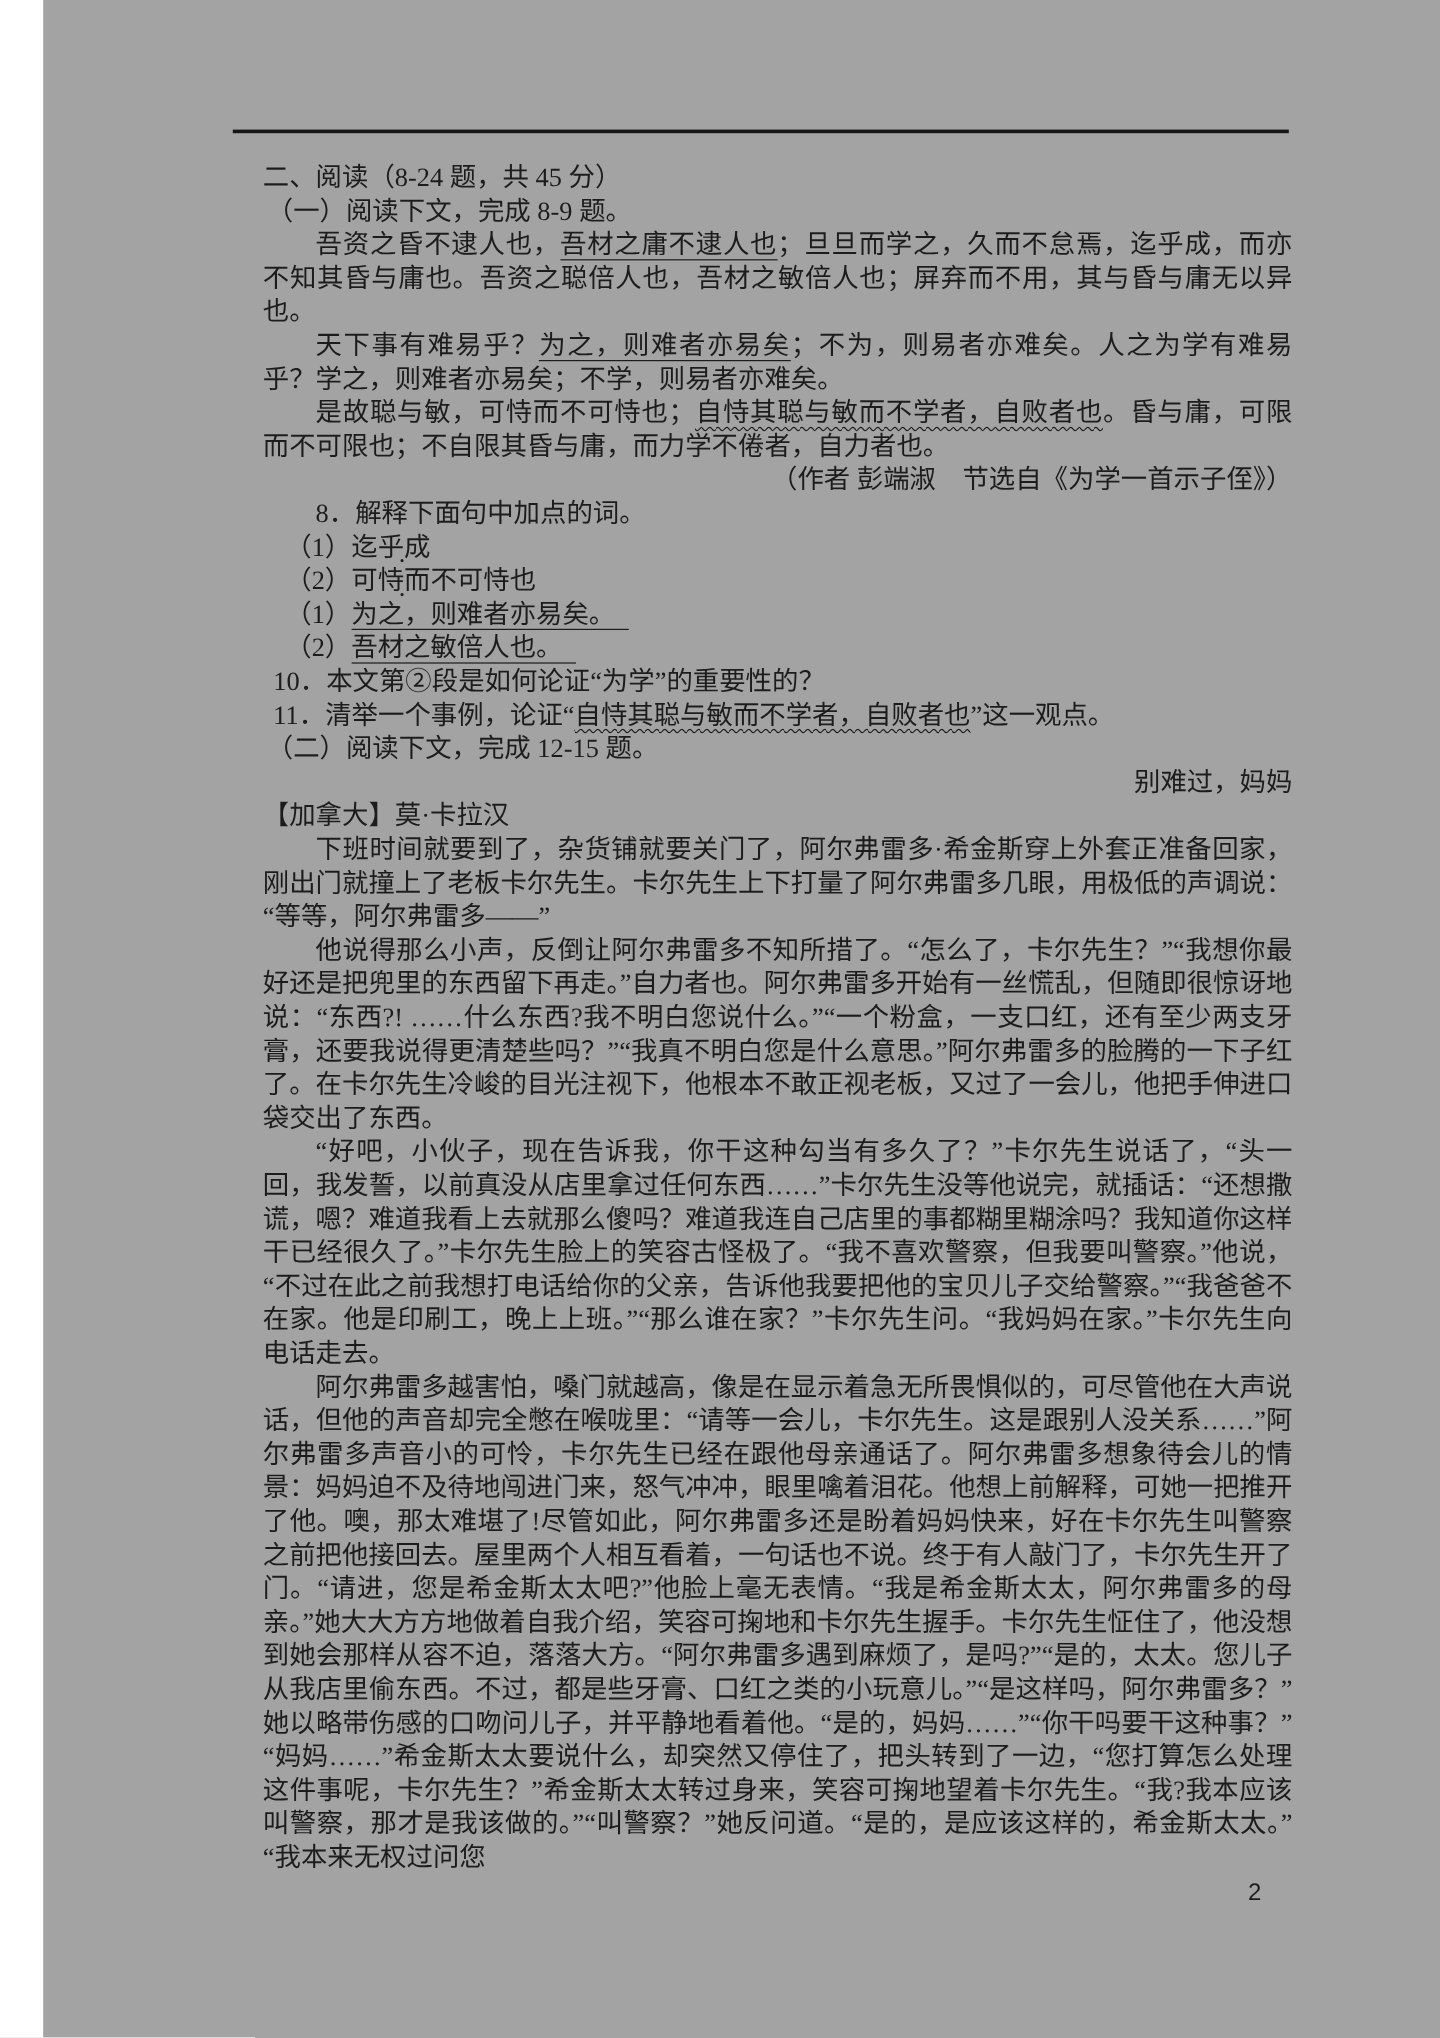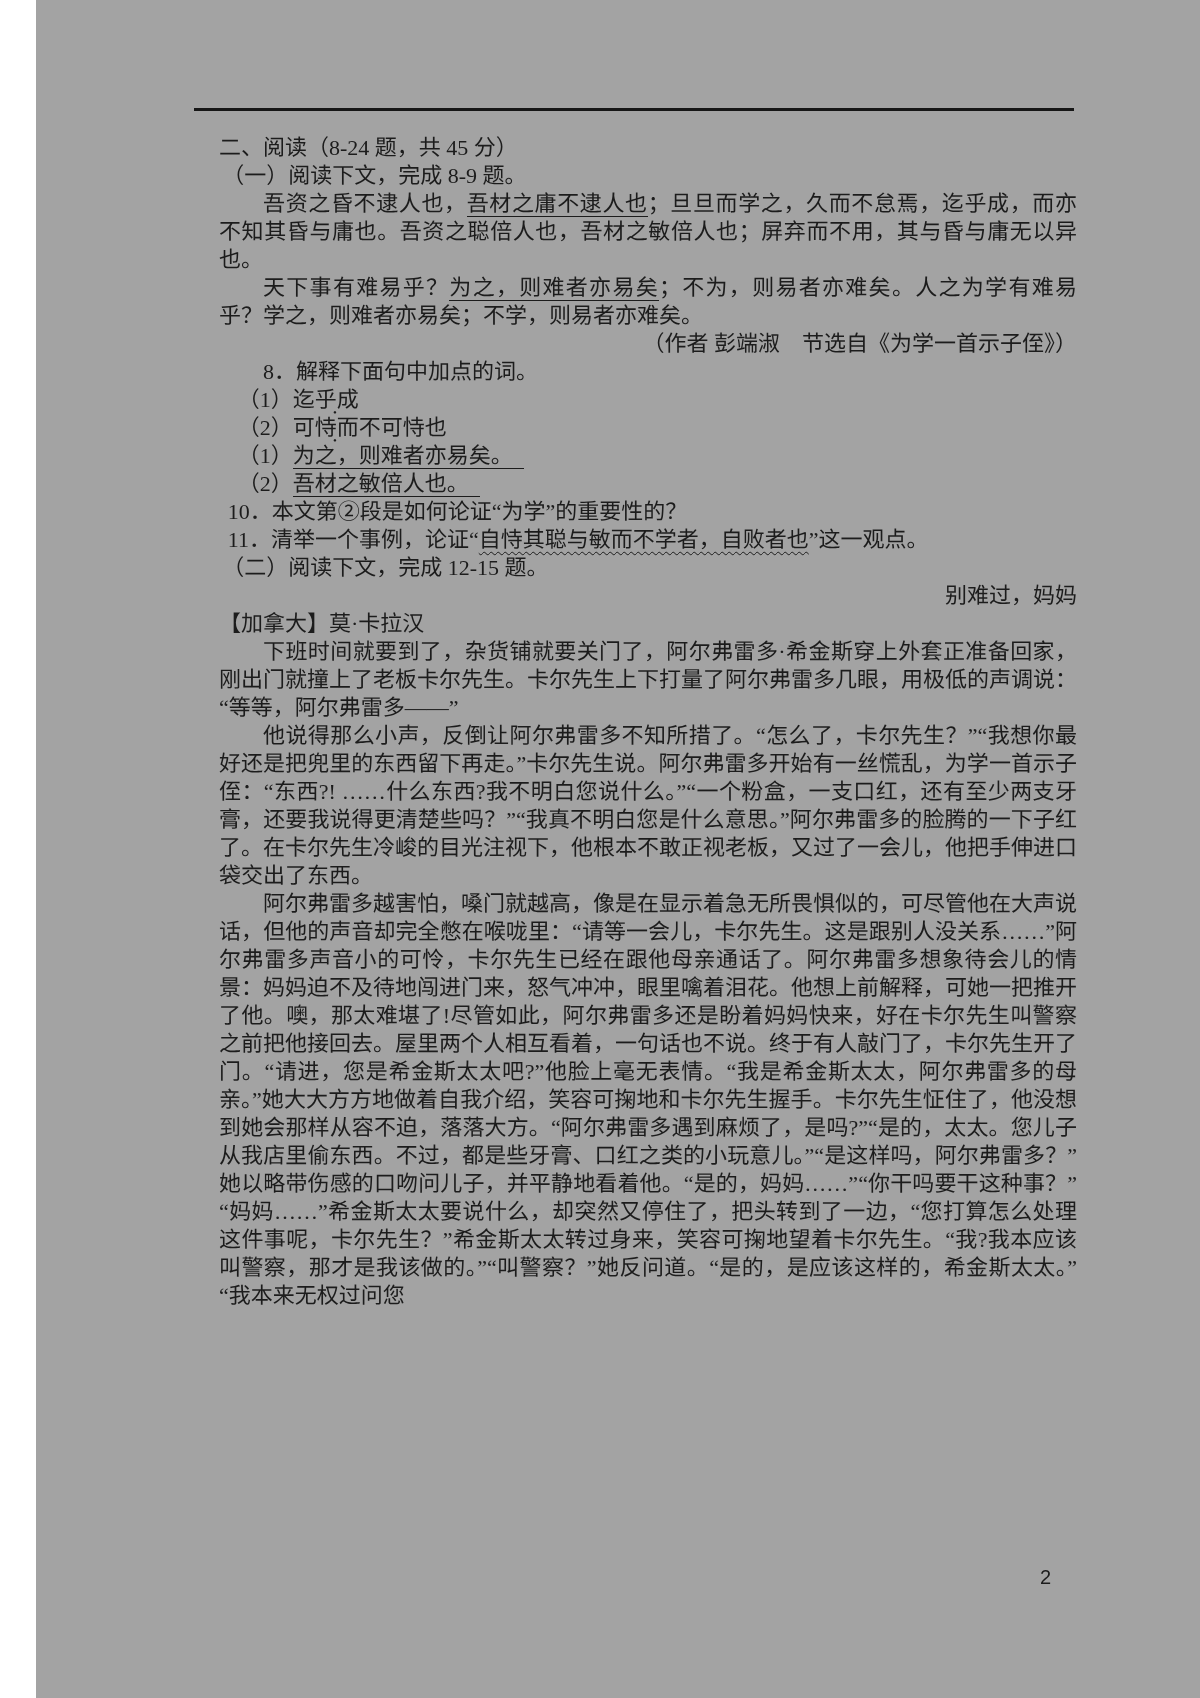--- a/index.html
+++ b/index.html
@@ -33,36 +33,38 @@
 
 <div class="page">
   <div class="header-rule"></div>
 
   <div class="content">
     <p>二、阅读（8-24 题，共 45 分）</p>
     <p class="intro">（一）阅读下文，完成 8-9 题。</p>
 
     <p class="indent2"><span>吾资之昏不逮人也，</span><span class="u-solid">吾材之庸不逮人也</span><span>；旦旦而学之，久而不怠焉，迄乎成，而亦不知其昏与庸也。吾资之聪倍人也，吾材之敏倍人也；屏弃而不用，其与昏与庸无以异也。</span></p>
     <p class="indent2"><span>天下事有难易乎？</span><span class="u-solid">为之，则难者亦易矣</span><span>；不为，则易者亦难矣。人之为学有难易乎？学之，则难者亦易矣；不学，则易者亦难矣。</span></p>
+    <p class="indent2"><span>是故聪与敏，可恃而不可恃也；</span><span class="u-wavy">自恃其聪与敏而不学者，自败者也</span><span>。昏与庸，可限而不可限也；不自限其昏与庸，而力学不倦者，自力者也。</span></p>
 
     <p class="attribution">（作者 彭端淑　节选自《为学一首示子侄》）</p>
 
     <p class="q1">8．解释下面句中加点的词。</p>
     <p class="sub sub-dot"><span>（1）迄</span><span class="dot-em">乎</span><span>成</span></p>
     <p class="sub sub-dot"><span>（2）可</span><span class="dot-em">恃</span><span>而不可恃也</span></p>
 
     <p class="sub sub-line"><span>（1）</span><span class="u-solid">为之，则难者亦易矣。　</span></p>
     <p class="sub sub-line"><span>（2）</span><span class="u-solid">吾材之敏倍人也。　</span></p>
 
     <p class="q2">10．本文第②段是如何论证“为学”的重要性的？</p>
     <p class="q2"><span>11．清举一个事例，论证“</span><span class="u-wavy">自恃其聪与敏而不学者，自败者也</span><span>”这一观点。</span></p>
 
     <p class="intro">（二）阅读下文，完成 12-15 题。</p>
     <p class="center">别难过，妈妈</p>
     <p class="story-author">【加拿大】莫·卡拉汉</p>
 
     <p class="indent2">下班时间就要到了，杂货铺就要关门了，阿尔弗雷多·希金斯穿上外套正准备回家，刚出门就撞上了老板卡尔先生。卡尔先生上下打量了阿尔弗雷多几眼，用极低的声调说：“等等，阿尔弗雷多——”</p>
-    <p class="indent2">他说得那么小声，反倒让阿尔弗雷多不知所措了。“怎么了，卡尔先生？”“我想你最好还是把兜里的东西留下再走。”卡尔先生说。阿尔弗雷多开始有一丝慌乱，为学一首示子侄：“东西?! ……什么东西?我不明白您说什么。”“一个粉盒，一支口红，还有至少两支牙膏，还要我说得更清楚些吗？”“我真不明白您是什么意思。”阿尔弗雷多的脸腾的一下子红了。在卡尔先生冷峻的目光注视下，他根本不敢正视老板，又过了一会儿，他把手伸进口袋交出了东西。</p>
+    <p class="indent2">他说得那么小声，反倒让阿尔弗雷多不知所措了。“怎么了，卡尔先生？”“我想你最好还是把兜里的东西留下再走。”自力者也。阿尔弗雷多开始有一丝慌乱，但随即很惊讶地说：“东西?! ……什么东西?我不明白您说什么。”“一个粉盒，一支口红，还有至少两支牙膏，还要我说得更清楚些吗？”“我真不明白您是什么意思。”阿尔弗雷多的脸腾的一下子红了。在卡尔先生冷峻的目光注视下，他根本不敢正视老板，又过了一会儿，他把手伸进口袋交出了东西。</p>
+    <p class="indent2">“好吧，小伙子，现在告诉我，你干这种勾当有多久了？”卡尔先生说话了，“头一回，我发誓，以前真没从店里拿过任何东西……”卡尔先生没等他说完，就插话：“还想撒谎，嗯？难道我看上去就那么傻吗？难道我连自己店里的事都糊里糊涂吗？我知道你这样干已经很久了。”卡尔先生脸上的笑容古怪极了。“我不喜欢警察，但我要叫警察。”他说，“不过在此之前我想打电话给你的父亲，告诉他我要把他的宝贝儿子交给警察。”“我爸爸不在家。他是印刷工，晚上上班。”“那么谁在家？”卡尔先生问。“我妈妈在家。”卡尔先生向电话走去。</p>
     <p class="indent2">阿尔弗雷多越害怕，嗓门就越高，像是在显示着急无所畏惧似的，可尽管他在大声说话，但他的声音却完全憋在喉咙里：“请等一会儿，卡尔先生。这是跟别人没关系……”阿尔弗雷多声音小的可怜，卡尔先生已经在跟他母亲通话了。阿尔弗雷多想象待会儿的情景：妈妈迫不及待地闯进门来，怒气冲冲，眼里噙着泪花。他想上前解释，可她一把推开了他。噢，那太难堪了!尽管如此，阿尔弗雷多还是盼着妈妈快来，好在卡尔先生叫警察之前把他接回去。屋里两个人相互看着，一句话也不说。终于有人敲门了，卡尔先生开了门。“请进，您是希金斯太太吧?”他脸上毫无表情。“我是希金斯太太，阿尔弗雷多的母亲。”她大大方方地做着自我介绍，笑容可掬地和卡尔先生握手。卡尔先生怔住了，他没想到她会那样从容不迫，落落大方。“阿尔弗雷多遇到麻烦了，是吗?”“是的，太太。您儿子从我店里偷东西。不过，都是些牙膏、口红之类的小玩意儿。”“是这样吗，阿尔弗雷多？”她以略带伤感的口吻问儿子，并平静地看着他。“是的，妈妈……”“你干吗要干这种事？”“妈妈……”希金斯太太要说什么，却突然又停住了，把头转到了一边，“您打算怎么处理这件事呢，卡尔先生？”希金斯太太转过身来，笑容可掬地望着卡尔先生。“我?我本应该叫警察，那才是我该做的。”“叫警察？”她反问道。“是的，是应该这样的，希金斯太太。”“我本来无权过问您</p>
   </div>
 
   <div class="page-number">2</div>
 </div>
 
 </body></html>

